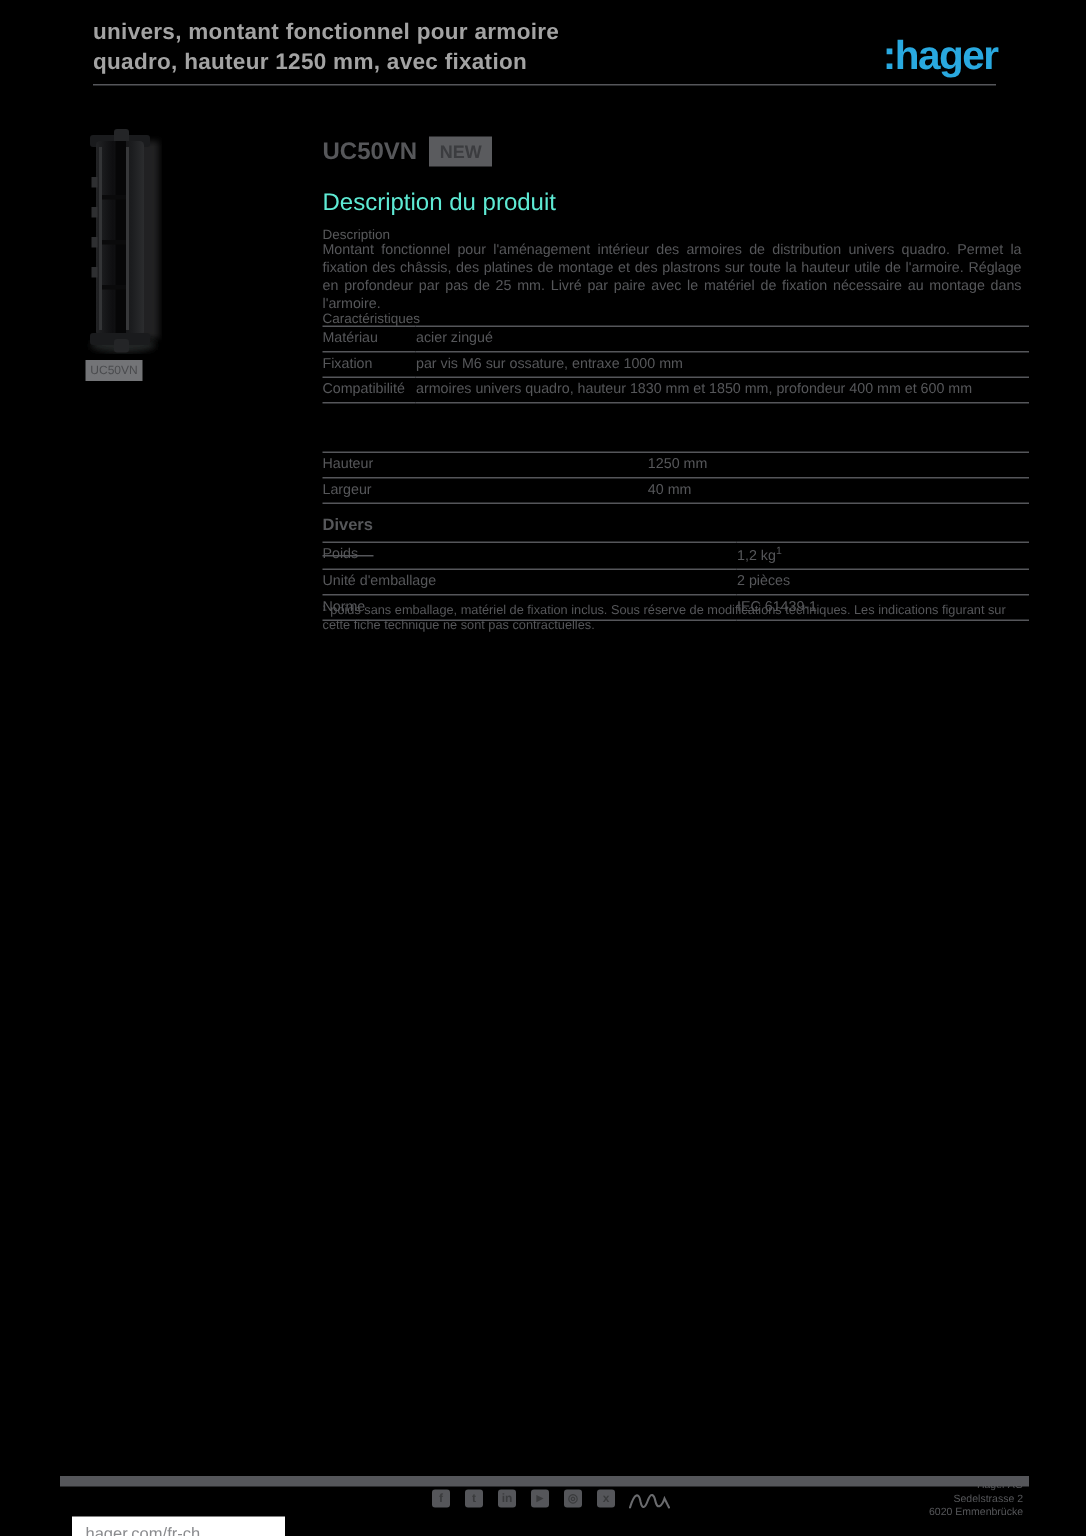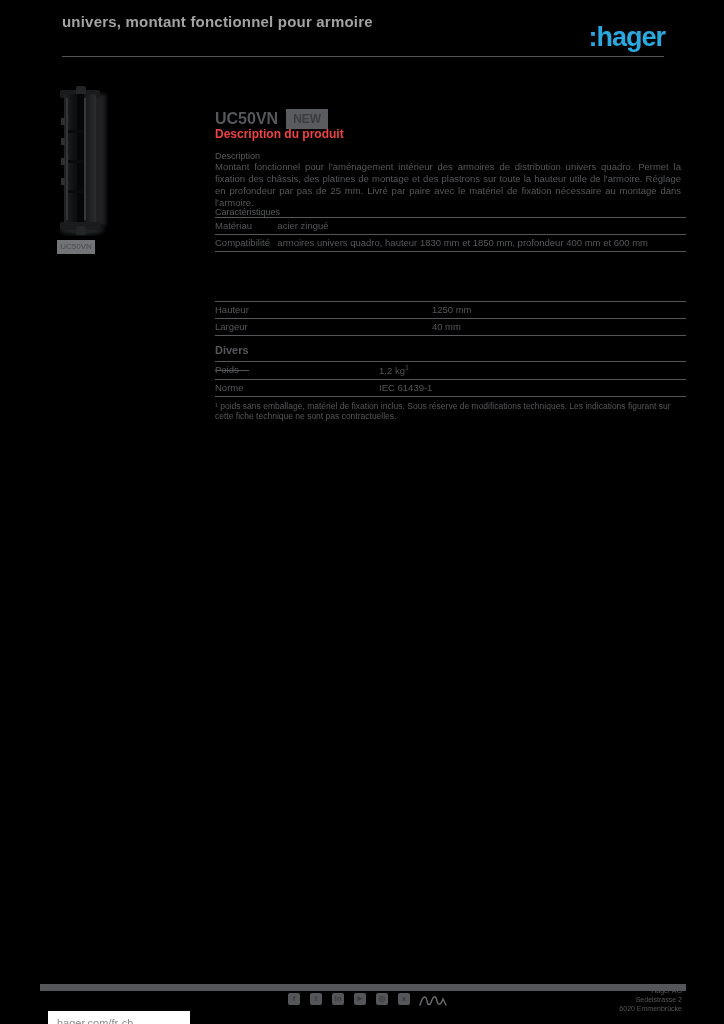--- a/index.html
+++ b/index.html
@@ -21,26 +21,26 @@
     letter-spacing:-1px;text-align:right; }
   .logo .dot { color:#29a9e0; }
 
   
   .photo { left:54px; top:84px; width:64px; height:156px; }
   .photo-badge { left:57px; top:240px; width:38px; height:14px; background:#737477;
     color:#4a4b4e; font-size:8px; line-height:14px; text-align:center; overflow:hidden; }
 
   
   .main { left:215px; top:88px; width:471px; }
-  .prod-row { position:absolute; left:0; top:21px; width:100%; }
+  .prod-row { position:absolute; left:0; top:3px; width:100%; }
   .prod-name { font-size:16px; font-weight:bold; color:#56575a; display:inline-block; }
   .prod-tag { display:inline-block; margin-left:8px; background:#5a5b5e; color:#3b3c3f;
     font-size:12px; font-weight:bold; padding:3px 7px; vertical-align:1px; }
 
-  .sec1-heading { position:absolute; left:0; top:39px; font-size:12px; font-weight:bold; color:#ef4444; }
+  .sec1-heading { position:absolute; left:0; top:39px; font-size:16px; font-weight:normal; color:#5eead4; }
   .lbl { font-size:9px; color:#58595b; }
   .lbl1 { position:absolute; left:0; top:63px; }
   .para { position:absolute; left:0; top:73px; width:466px; font-size:9.5px;
     line-height:12px; color:#56575a; text-align:justify; }
   .lbl2 { position:absolute; left:0; top:119px;text-align:center; }
 
   table.spec { border-collapse:collapse; width:471px; font-size:9.5px; color:#56575a; }
   table.spec td { border-top:1px solid #55565a; padding:2px 0 3px 0; vertical-align:top; }
   table.spec tr:last-child td { border-bottom:1px solid #55565a; }
   td.val { text-align:left; max-width:360px; }
@@ -64,20 +64,21 @@
     cursor:pointer; }
   .signature { left:418px; top:992px; }
   .address { right:42px; top:986px; width:120px; text-align:right; font-size:7px;
     line-height:9px; color:#56575a; }
 </style>
 </head>
 <body>
 
 <div class="abs hdr-title">
   <div>univers, montant fonctionnel pour armoire</div>
+  <div>quadro, hauteur 1250 mm, avec fixation</div>
 </div>
 
 <div class="abs logo"><span class="dot">:</span><span>hager</span></div>
 
 <div class="abs hdr-rule"></div>
 
 <div class="abs photo">
   <svg width="64" height="156" viewBox="0 0 64 156">
     <defs>
       <linearGradient id="bodyg" x1="0" y1="0" x2="1" y2="0">
@@ -135,20 +136,24 @@
 
   <div class="lbl lbl2">Caractéristiques</div>
 
   <table class="spec spec1">
     <tbody>
         <tr>
       <td>Matériau</td>
       <td class="val">acier zingué</td>
     </tr>
     <tr>
+      <td>Fixation</td>
+      <td class="val">par vis M6 sur ossature, entraxe 1000 mm</td>
+    </tr>
+    <tr>
       <td>Compatibilité</td>
       <td class="val">armoires univers quadro, hauteur 1830 mm et 1850 mm, profondeur 400 mm et 600 mm</td>
     </tr>
   </tbody>
     </table>
 
   <table class="spec spec2">
     <tbody>
         <tr>
       <td>Hauteur</td>
@@ -161,20 +166,24 @@
   </tbody>
     </table>
 
   <div class="sec3-heading">Divers</div>
 
   <table class="spec spec3">
     <tbody>
         <tr>
       <td>Poids</td>
       <td class="val"><span>1,2 kg</span><sup>1</sup></td>
+    </tr>
+    <tr>
+      <td>Unité d'emballage</td>
+      <td class="val">2 pièces</td>
     </tr>
     <tr>
       <td>Norme</td>
       <td class="val">IEC 61439-1</td>
     </tr>
   </tbody>
     </table>
 
   <div class="footnote">¹ poids sans emballage, matériel de fixation inclus. Sous réserve de modifications techniques. Les indications figurant sur cette fiche technique ne sont pas contractuelles.</div>
 </div>

